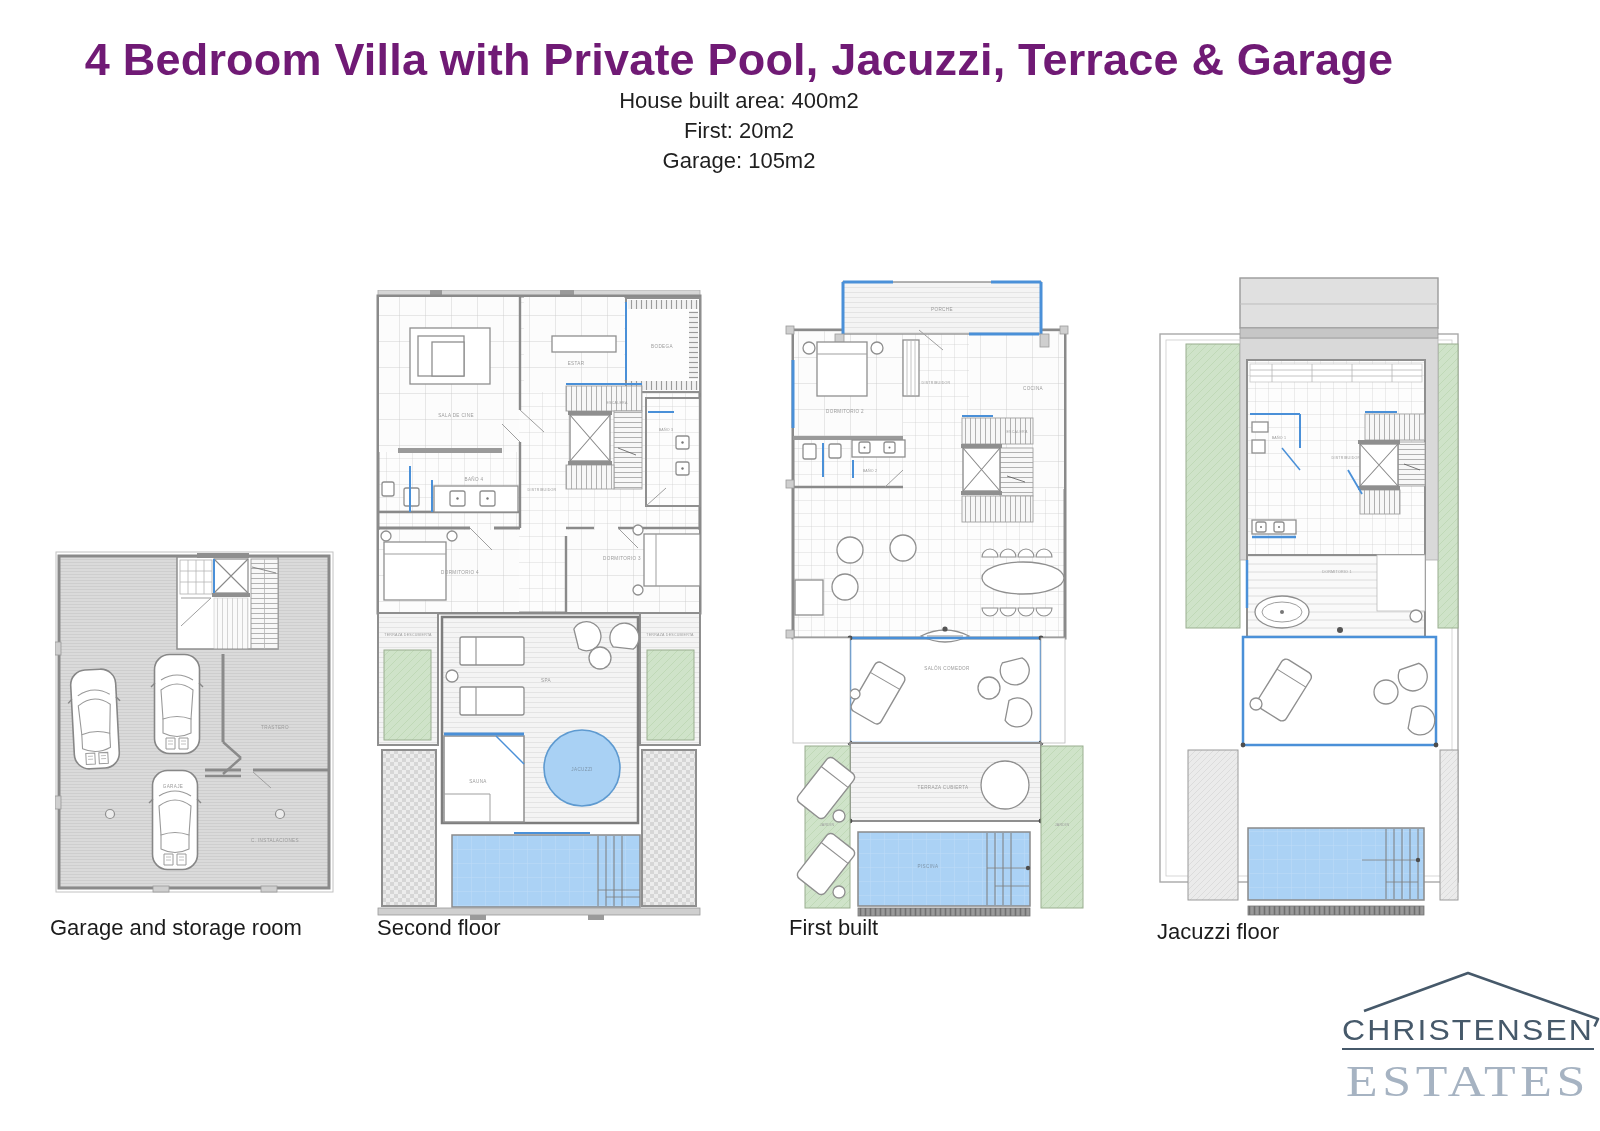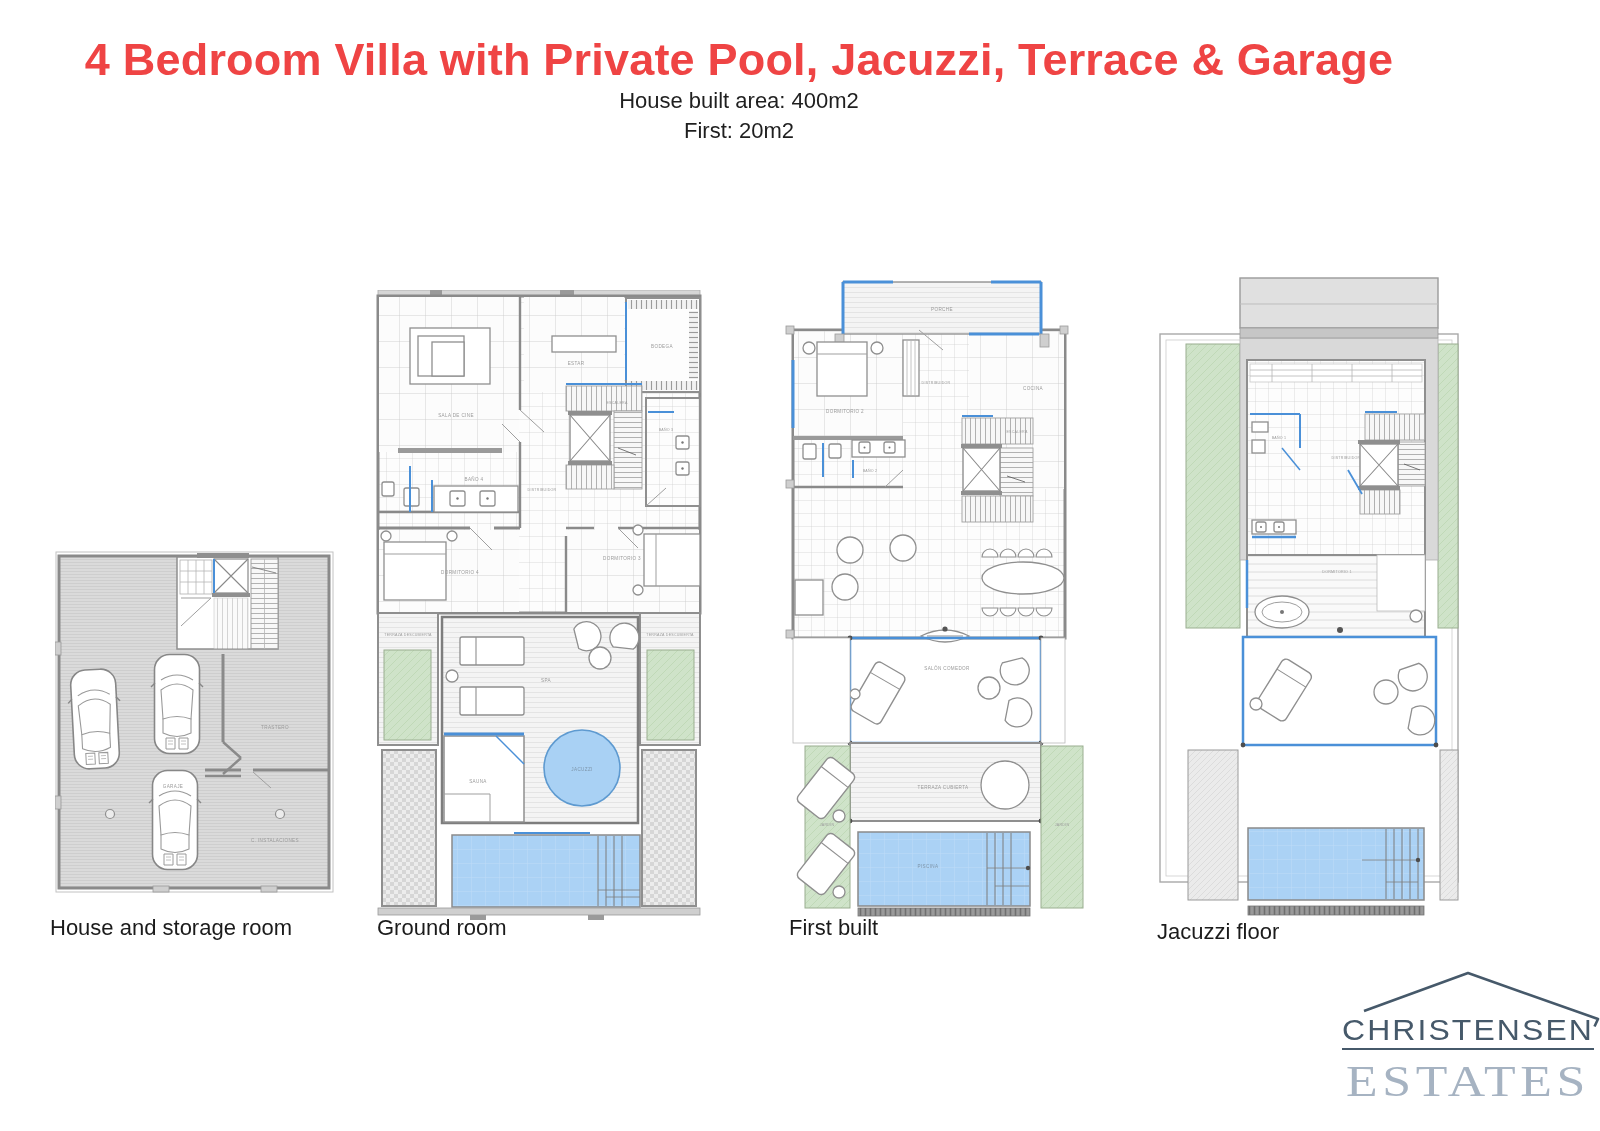--- a/index.html
+++ b/index.html
@@ -1,21 +1,21 @@
 <!DOCTYPE html>
 <html><head>
 <meta charset="utf-8">
 <style>
   html,body{margin:0;padding:0;}
   body{
     width:1600px;height:1131px;position:relative;background:#ffffff;
     font-family:"Liberation Sans",sans-serif;overflow:hidden;
   }
   .header{position:absolute;top:0;left:0;width:1478px;text-align:center;}
-  .title{margin-top:34px;font-size:45px;font-weight:bold;color:#ef4444;letter-spacing:.2px;}
+  .title{margin-top:34px;font-size:45px;font-weight:bold;color:#701a75;letter-spacing:.2px;}
   .spec{font-size:22px;color:#1f1f1f;line-height:30px;}
   .spec:first-of-type{margin-top:16px;}
   .plan{position:absolute;}
   .caption{position:absolute;font-size:22px;color:#1b1b1b;}
   
   .w3{stroke:#8a8a8a;stroke-width:3;fill:none;}
   .w2{stroke:#8a8a8a;stroke-width:2.4;fill:none;}
   .thin{stroke:#9f9f9f;stroke-width:1;fill:none;}
   .vt{stroke:#b5b5b5;stroke-width:.8;fill:none;}
   .bl{stroke:#4a90d8;stroke-width:2;fill:none;}
@@ -104,20 +104,21 @@
       <line x1="0" y1="14" x2="34" y2="14" stroke="#8f8f8f" stroke-width="1.1"></line>
     </g>
     <path id="chair" d="M1 9 A8 8 0 0 1 17 9 Z" fill="#fff" stroke="#8f8f8f" stroke-width="1.1"></path>
   </defs>
 </svg>
 
 <div class="header">
   <div class="title">4 Bedroom Villa with Private Pool, Jacuzzi, Terrace &amp; Garage</div>
   <div class="spec">House built area: 400m2</div>
   <div class="spec">First: 20m2</div>
+  <div class="spec">Garage: 105m2</div>
 </div>
 
 <svg class="plan" style="left:55px;top:546px" width="280" height="352" viewBox="0 0 280 352">
   <rect x="1" y="6" width="277" height="340" fill="none" stroke="#c2c2c2" stroke-width="1"></rect>
   <rect x="4" y="10" width="270" height="332" fill="url(#p-garage)" stroke="#8a8a8a" stroke-width="3"></rect>
   <rect x="0" y="96" width="6" height="13" fill="#cfcfcf" stroke="#9a9a9a" stroke-width=".8"></rect>
   <rect x="0" y="250" width="6" height="13" fill="#cfcfcf" stroke="#9a9a9a" stroke-width=".8"></rect>
 
   <g>
     <rect x="122" y="11" width="101" height="92" fill="#fff" stroke="#8f8f8f" stroke-width="1.5"></rect>
@@ -489,22 +490,22 @@
     <path d="M210 588 H266 M234 610 H266" stroke="#7d7d7d" stroke-width=".8" fill="none"></path>
     <circle cx="266" cy="588" r="2.2" fill="#4d4d4d"></circle>
     <rect x="96" y="634" width="176" height="9" fill="url(#p-grate)" stroke="#777" stroke-width=".8"></rect>
   </g>
 
   <text x="127" y="167" class="rls">BAÑO 1</text>
   <text x="194" y="187" class="rls">DISTRIBUIDOR</text>
   <text x="185" y="301" class="rls">DORMITORIO 1</text>
 </svg>
 
-<div class="caption" style="left:50px;top:915px">House and storage room</div>
-<div class="caption" style="left:377px;top:915px">Ground room</div>
+<div class="caption" style="left:50px;top:915px">Garage and storage room</div>
+<div class="caption" style="left:377px;top:915px">Second floor</div>
 <div class="caption" style="left:789px;top:915px">First built</div>
 <div class="caption" style="left:1157px;top:919px">Jacuzzi floor</div>
 
 <div class="logo">
   <svg width="290" height="152" viewBox="0 0 290 152">
     <path d="M38 51 L142 13 L272 59 L268.5 66.5" fill="none" stroke="#46596a" stroke-width="2.6" stroke-linejoin="round"></path>
     <text x="16" y="80" font-family="Liberation Sans, sans-serif" font-size="30" fill="#46596a" letter-spacing="2" textLength="252" lengthAdjust="spacingAndGlyphs">CHRISTENSEN</text>
     <line x1="16" y1="89" x2="268" y2="89" stroke="#46596a" stroke-width="2.2"></line>
     <text x="20" y="136" font-family="Liberation Serif, serif" font-size="45" fill="#a6b3c2" letter-spacing="4" textLength="244" lengthAdjust="spacingAndGlyphs">ESTATES</text>
   </svg>

